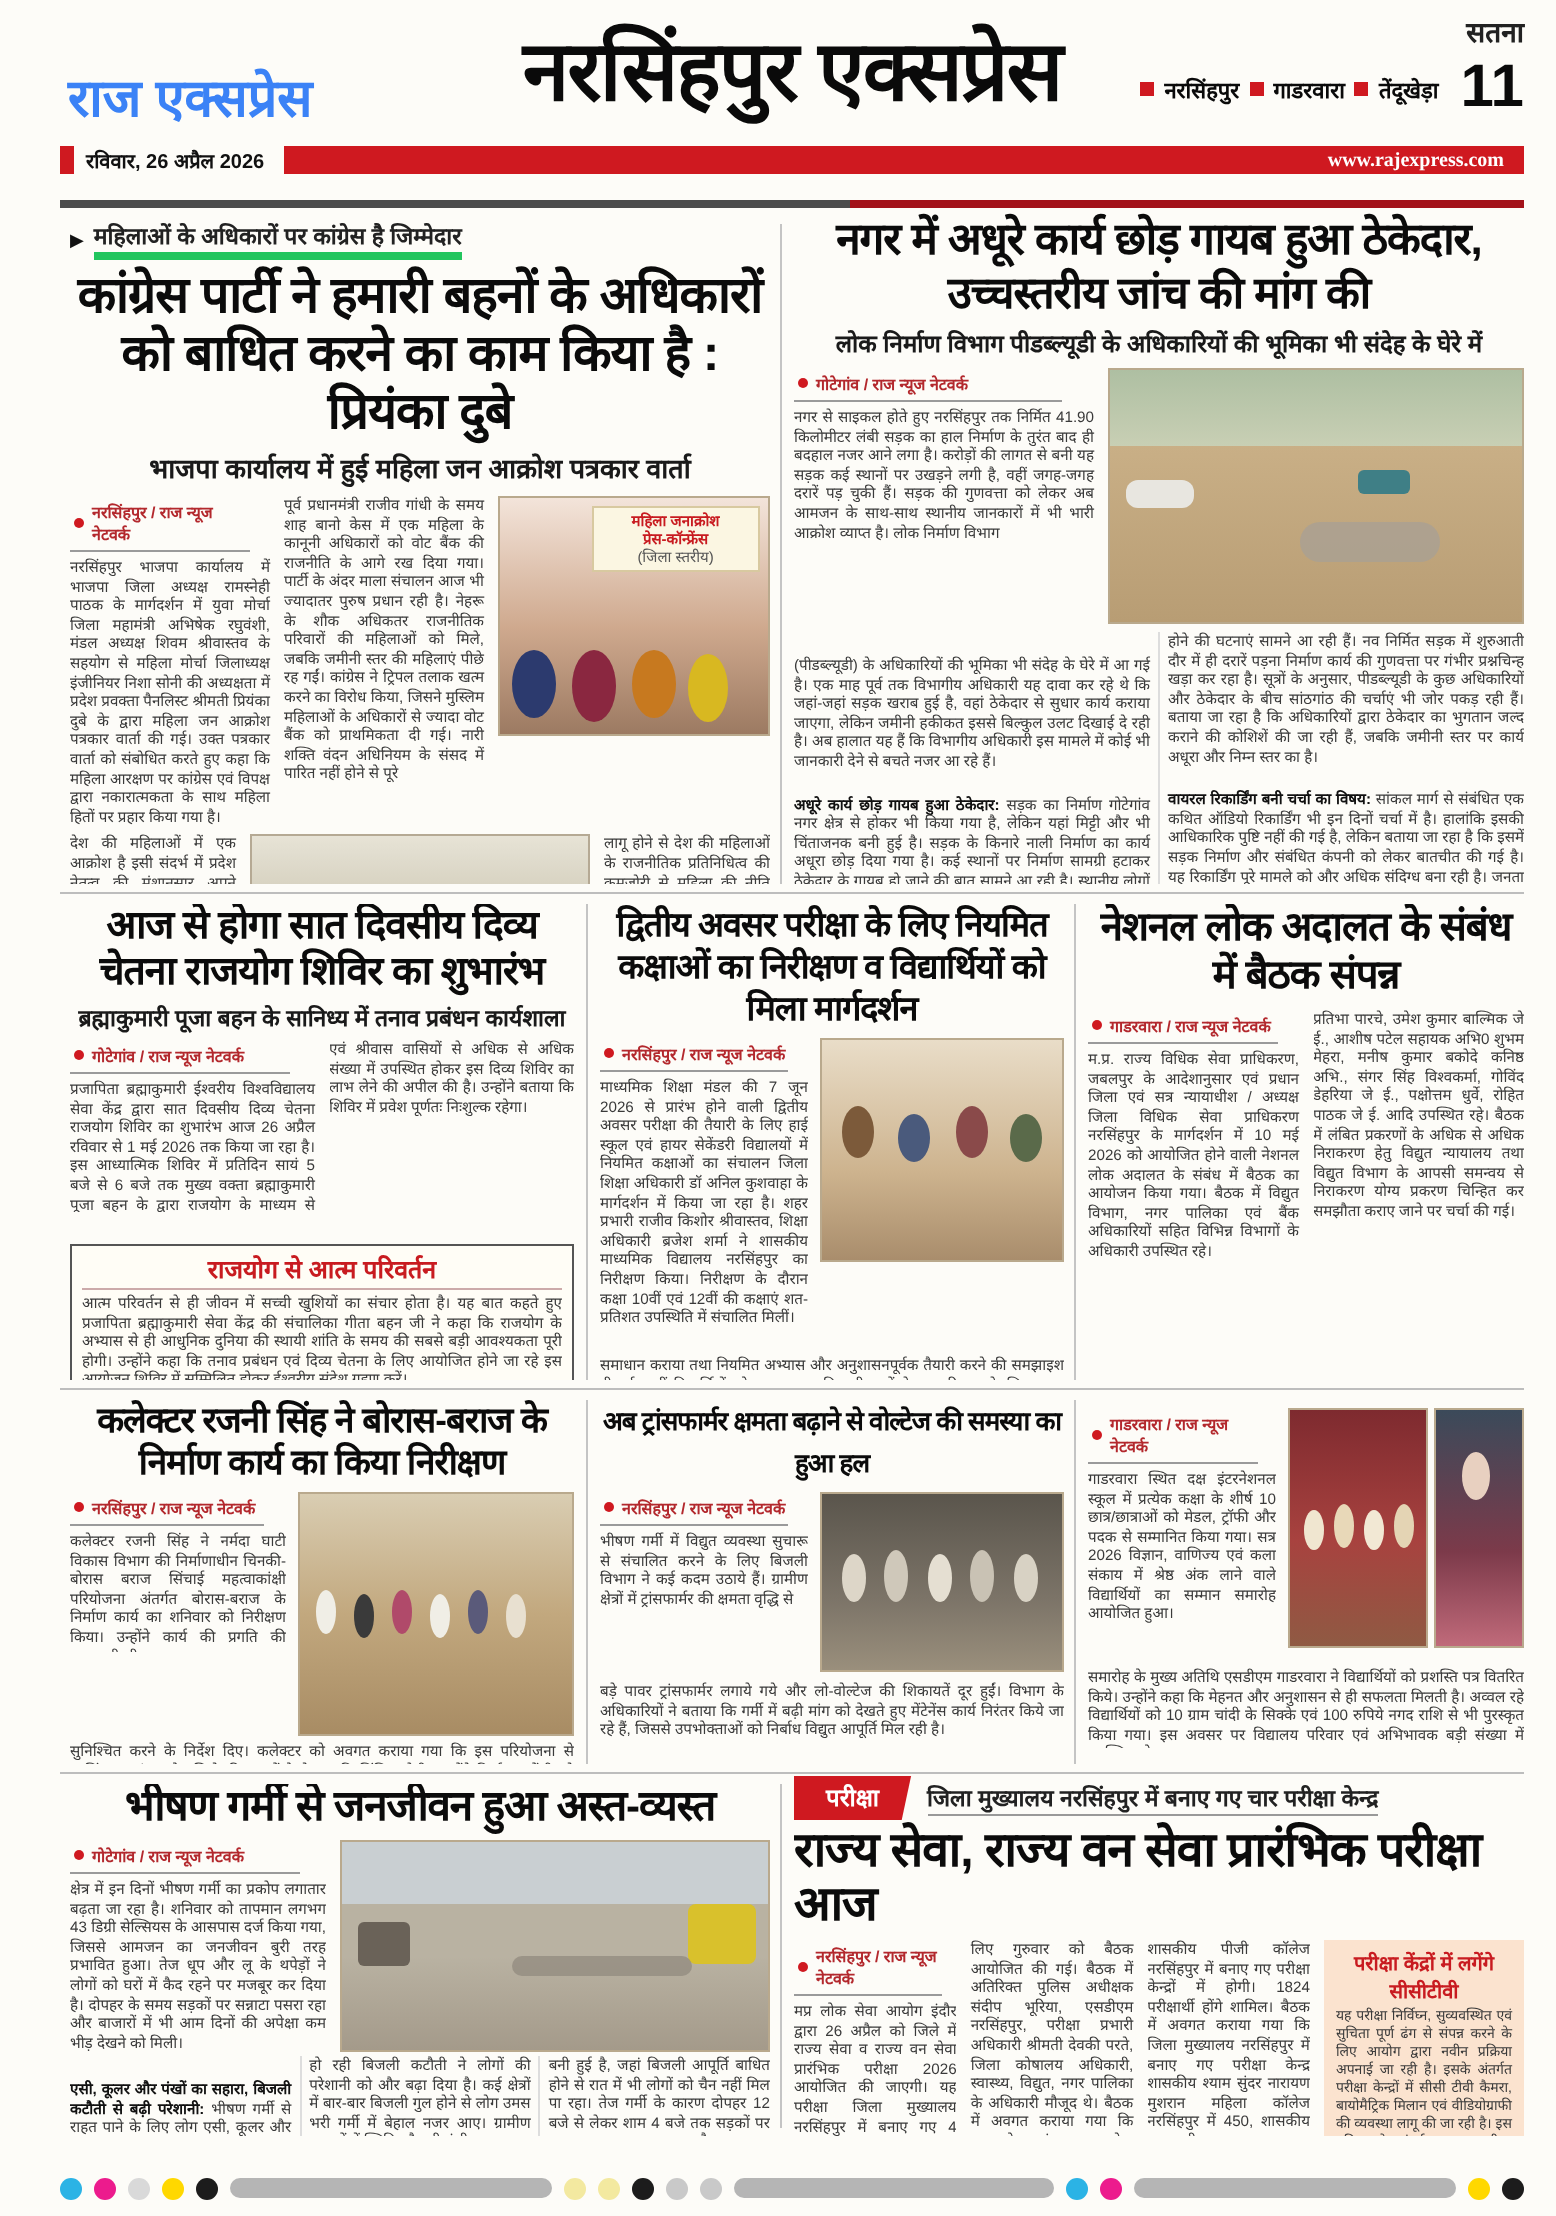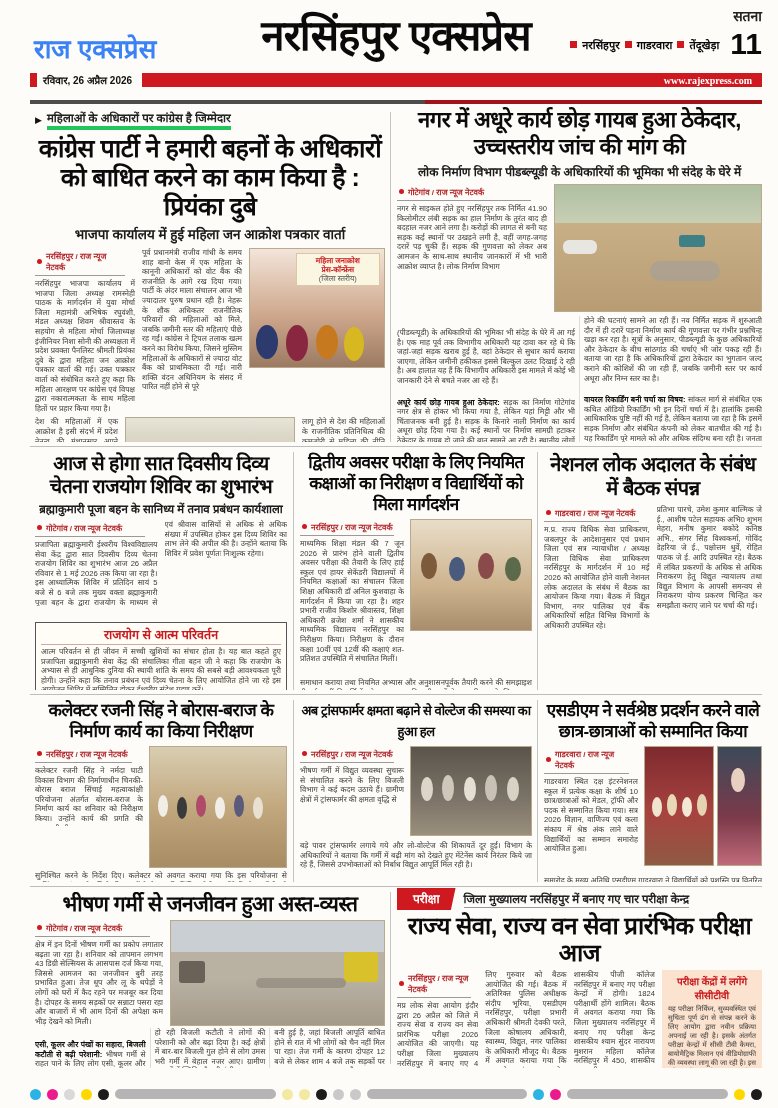--- a/index.html
+++ b/index.html
@@ -267,21 +267,20 @@
         <span class="blob" style="left:62%;top:32%;width:12px;height:26px;background:#c9c2b4;"></span>
         <span class="blob" style="left:80%;top:34%;width:12px;height:24px;background:#d8d2c4;"></span>
       </div>
     </div>
     <div class="bt" style="margin-top:3px;height:58px;overflow:hidden;">बड़े पावर ट्रांसफार्मर लगाये गये और लो-वोल्टेज की शिकायतें दूर हुईं। विभाग के अधिकारियों ने बताया कि गर्मी में बढ़ी मांग को देखते हुए मेंटेनेंस कार्य निरंतर किये जा रहे हैं, जिससे उपभोक्ताओं को निर्बाध विद्युत आपूर्ति मिल रही है।</div>
   </section>
 
   <div class="vr" style="top:700px;left:537px;height:182px;"></div>
 
   <section style="top:700px;left:544px;width:218px;height:182px;">
-    <div class="hl" style="font-size:17px;line-height:21px;">एसडीएम ने सर्वश्रेष्ठ प्रदर्शन करने वाले छात्र-छात्राओं को सम्मानित किया</div>
     <div style="display:flex;gap:6px;margin-top:4px;">
       <div style="flex:0 0 94px;">
         <div class="byline">
           <span class="bdot"></span>
             <span>गाडरवारा / राज न्यूज नेटवर्क</span>
         </div>
         <div class="bt" style="height:96px;overflow:hidden;">गाडरवारा स्थित दक्ष इंटरनेशनल स्कूल में प्रत्येक कक्षा के शीर्ष 10 छात्र/छात्राओं को मेडल, ट्रॉफी और पदक से सम्मानित किया गया। सत्र 2026 विज्ञान, वाणिज्य एवं कला संकाय में श्रेष्ठ अंक लाने वाले विद्यार्थियों का सम्मान समारोह आयोजित हुआ।</div>
       </div>
       <div style="flex:1;display:flex;gap:3px;">
         <div class="ph stage" style="flex:1.6;height:118px;">
@@ -323,21 +322,21 @@
     </div>
   </section>
 
   <div class="vr" style="top:892px;left:390px;height:172px;"></div>
 
   <section style="top:888px;left:397px;width:365px;height:180px;">
     <div style="display:flex;align-items:center;gap:8px;">
       <span class="tag">परीक्षा</span>
       <span style="font-size:11.5px;font-weight:700;border-bottom:1px solid #999;padding-bottom:1px;">जिला मुख्यालय नरसिंहपुर में बनाए गए चार परीक्षा केन्द्र</span>
     </div>
-    <div class="hl" style="font-size:24px;line-height:27px;margin-top:2px;text-align:center;">राज्य सेवा, राज्य वन सेवा प्रारंभिक परीक्षा आज</div>
+    <div class="hl" style="font-size:24px;line-height:27px;margin-top:2px;text-align:left;">राज्य सेवा, राज्य वन सेवा प्रारंभिक परीक्षा आज</div>
     <div style="display:flex;gap:7px;margin-top:4px;">
       <div style="flex:1;">
         <div class="byline">
           <span class="bdot"></span>
             <span>नरसिंहपुर / राज न्यूज नेटवर्क</span>
         </div>
         <div class="bt" style="height:108px;overflow:hidden;">मप्र लोक सेवा आयोग इंदौर द्वारा 26 अप्रैल को जिले में राज्य सेवा व राज्य वन सेवा प्रारंभिक परीक्षा 2026 आयोजित की जाएगी। यह परीक्षा जिला मुख्यालय नरसिंहपुर में बनाए गए 4 परीक्षा केन्द्रों में प्रातः 10 बजे से दोपहर 12 तक और दोपहर 2:15 से सायं 4:15 तक दो सत्रों में आयोजित की जाएगी। आयोजित इस परीक्षा में 1824 परीक्षार्थी सम्मिलित होंगे। कलेक्टर श्रीमती रजनी सिंह की अध्यक्षता में कलेक्ट्रेट सभाकक्ष में राज्य सेवा एवं राज्य वन सेवा प्रारंभ परीक्षा 2026 के सुव्यवस्थित संचालन के</div>
       </div>
       <div class="bt" style="flex:1;height:122px;overflow:hidden;">लिए गुरुवार को बैठक आयोजित की गई। बैठक में अतिरिक्त पुलिस अधीक्षक संदीप भूरिया, एसडीएम नरसिंहपुर, परीक्षा प्रभारी अधिकारी श्रीमती देवकी परते, जिला कोषालय अधिकारी, स्वास्थ्य, विद्युत, नगर पालिका के अधिकारी मौजूद थे। बैठक में अवगत कराया गया कि राज्य सेवा एवं राज्य वन सेवा प्रारंभिक परीक्षा 26 अप्रैल को जिला मुख्यालय नरसिंहपुर के शासकीय श्याम सुंदर नारायण मुशरान महिला कॉलेज नरसिंहपुर, शासकीय एमएलबी कन्या उच्चतर माध्यमिक विद्यालय नरसिंहपुर, शासकीय उत्कृष्ट उच्च. माध्यमिक विद्यालय नरसिंहपुर और</div>
       <div class="bt" style="flex:1;height:122px;overflow:hidden;">शासकीय पीजी कॉलेज नरसिंहपुर में बनाए गए परीक्षा केन्द्रों में होगी। 1824 परीक्षार्थी होंगे शामिल। बैठक में अवगत कराया गया कि जिला मुख्यालय नरसिंहपुर में बनाए गए परीक्षा केन्द्र शासकीय श्याम सुंदर नारायण मुशरान महिला कॉलेज नरसिंहपुर में 450, शासकीय एमएलबी कन्या उच्चतर माध्यमिक विद्यालय नरसिंहपुर में 500, शासकीय उत्कृष्ट उच्च. माध्यमिक विद्यालय नरसिंहपुर में 500 और शासकीय पीजी कॉलेज नरसिंहपुर 374 परीक्षार्थी शामिल होंगे। इस प्रकार नरसिंहपुर के 4 परीक्षा केन्द्रों में कुल 1824 परीक्षार्थी शामिल होंगे।</div>

